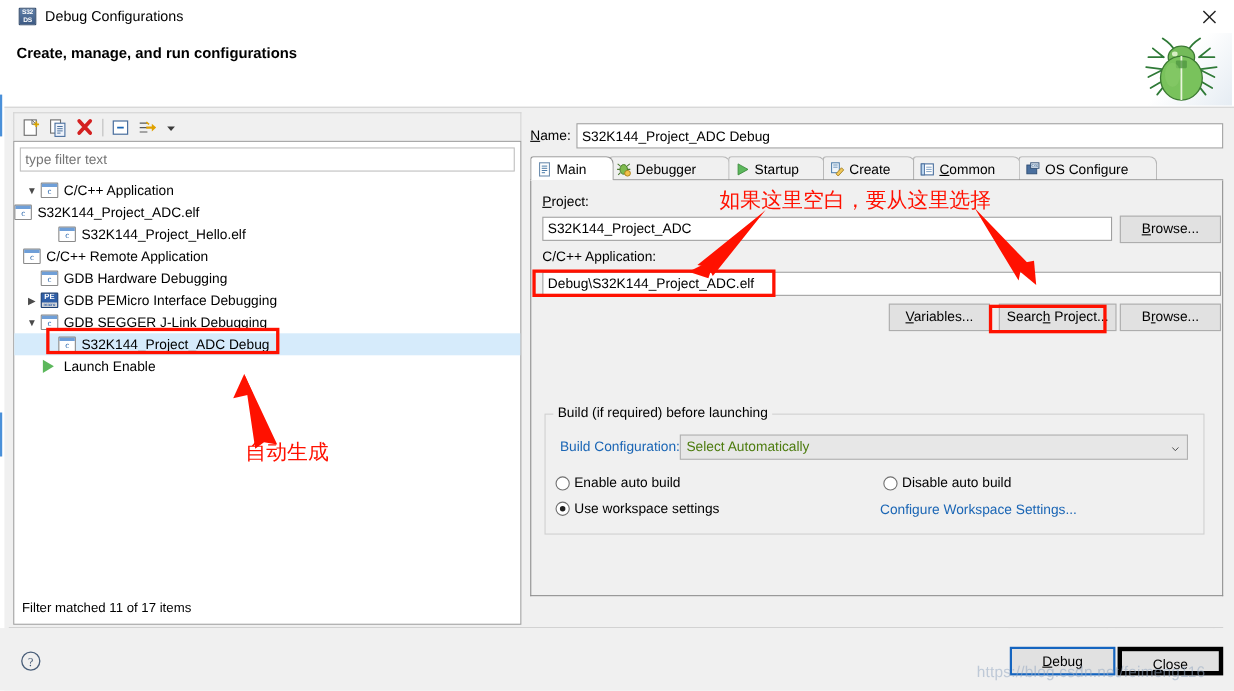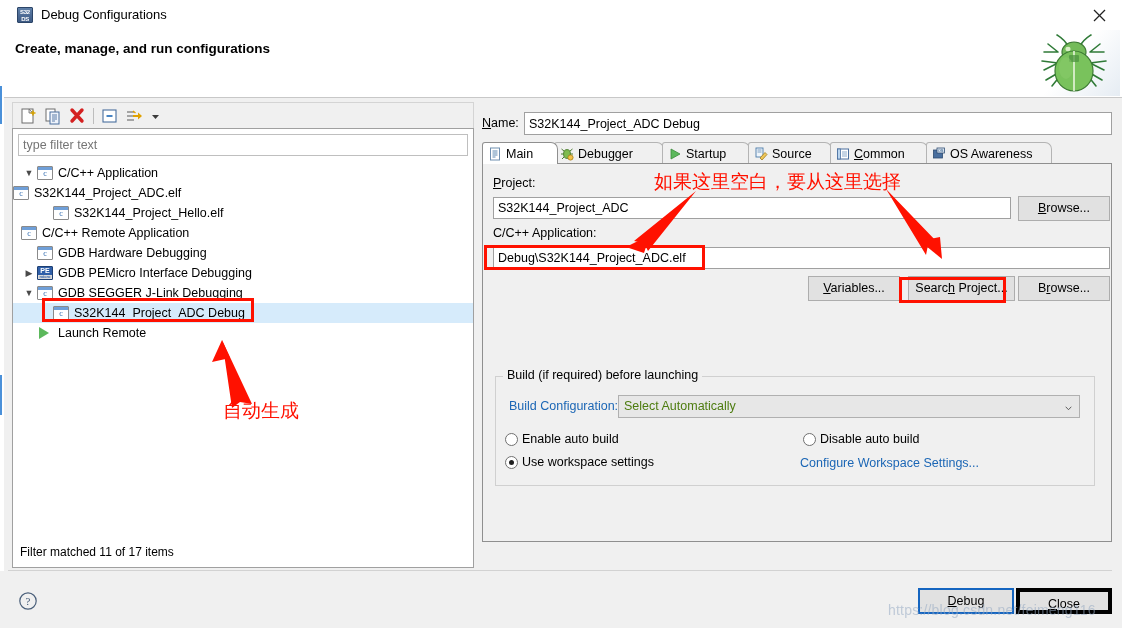--- a/index.html
+++ b/index.html
@@ -663,21 +663,21 @@
             <span class="tlabel">GDB SEGGER J-Link Debugging</span>
           </div>
 
           <div class="tnode sel" style="padding-left:40px">
             <span class="ic-c"></span>
             <span class="tlabel">S32K144_Project_ADC Debug</span>
           </div>
 
           <div class="tnode" style="padding-left:24px">
             <span class="ic-play"></span>
-            <span class="tlabel">Launch Remote</span>
+            <span class="tlabel">Launch Enable</span>
           </div>
 
         </div>
 
         <div class="filter-status">Filter matched 11 of 17 items</div>
       </div>
     </div>
 
     <div class="right-panel">
 
@@ -721,21 +721,21 @@
         </div>
 
         <div class="tab" style="left:266px; width:84px">
           <span class="tico">
             <svg width="14" height="14" viewBox="0 0 14 14">
               <rect x="2" y="1" width="7" height="9" fill="#eef5fb" stroke="#4a7aa8" stroke-width="0.9"></rect>
               <path d="M3.5 3 h4 M3.5 5 h4" stroke="#4a7aa8" stroke-width="0.7"></path>
               <path d="M6 11 L11 5.5 L13 7.5 L8 13 Z" fill="#f0c75a" stroke="#a07c1c" stroke-width="0.8"></path>
             </svg>
           </span>
-          <span>Source</span>
+          <span>Create</span>
         </div>
 
         <div class="tab" style="left:348px; width:98px">
           <span class="tico">
             <svg width="14" height="14" viewBox="0 0 14 14">
               <rect x="1.5" y="2" width="11" height="10" fill="#ffffff" stroke="#4a6f9e" stroke-width="1"></rect>
               <rect x="1.5" y="2" width="3" height="10" fill="#b9d4ee" stroke="#4a6f9e" stroke-width="0.8"></rect>
               <path d="M6 5 h5 M6 7 h5 M6 9 h5" stroke="#5d87b5" stroke-width="0.7"></path>
             </svg>
           </span>
@@ -743,21 +743,21 @@
         </div>
 
         <div class="tab" style="left:444px; width:126px">
           <span class="tico">
             <svg width="14" height="14" viewBox="0 0 14 14">
               <rect x="1.5" y="3" width="9" height="8" fill="#4a6f9e" stroke="#2d4c72" stroke-width="0.8"></rect>
               <rect x="5" y="1" width="7.5" height="5" fill="#dfe8f2" stroke="#2d4c72" stroke-width="0.8"></rect>
               <text x="8.6" y="5.2" font-size="4" text-anchor="middle" fill="#1b4a7a" font-family="sans-serif">OS</text>
             </svg>
           </span>
-          <span>OS Awareness</span>
+          <span>OS Configure</span>
         </div>
       </div>
       <div class="tab-underline"></div>
 
       <div class="tabpage">
 
         <div class="fld-label" style="left:10px; top:12px"><u>P</u>roject:</div>
         <input class="txtinput" style="left: 10px; top: 33px; width: 518px;" value="S32K144_Project_ADC">
         <div class="btn" style="left:535px; top:32px; width:92px"><u>B</u>rowse...</div>
 

